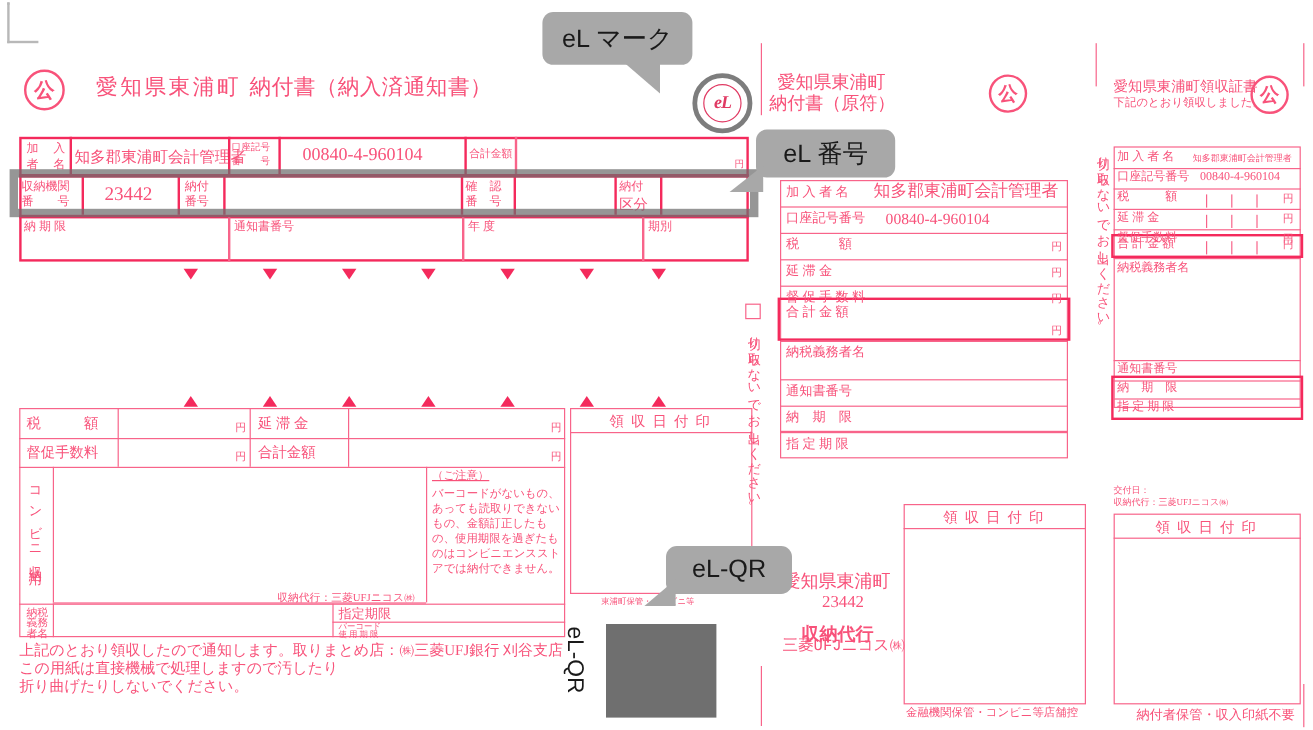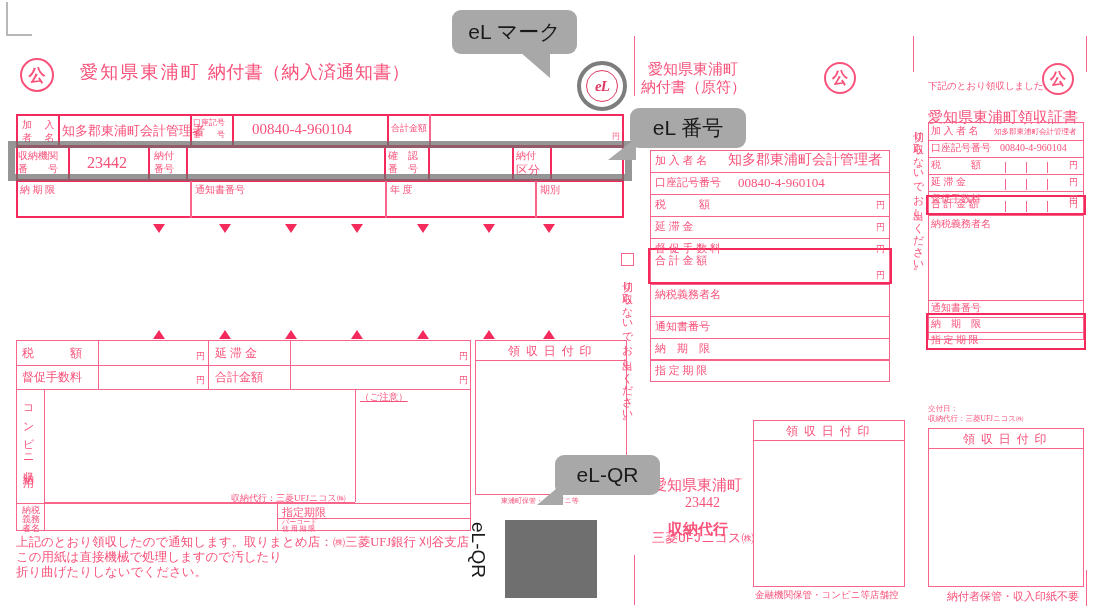--- a/index.html
+++ b/index.html
@@ -186,20 +186,21 @@
   <div class="lbl" style="left:22px;top:371px;font-size:12px;">督促手数料</div>
   <div class="lbl" style="left:196px;top:376px;font-size:9px;">円</div>
   <div class="lbl" style="left:215px;top:371px;font-size:12px;">合計金額</div>
   <div class="lbl" style="left:459px;top:376px;font-size:9px;">円</div>
 
   <div class="abs" style="left:44px;top:389px;width:1.4px;height:113px;background:#f8648a;"></div>
   <div class="vert" style="left:22px;top:398px;font-size:11px;letter-spacing:.32em;">コンビニ収納用</div>
 
   <div class="abs" style="left:355px;top:389px;width:1.4px;height:113px;background:#f8648a;"></div>
   <div class="lbl" style="left:360px;top:393px;font-size:9.5px;text-decoration:underline;">（ご注意）</div>
+  <div class="abs" style="left:360px;top:406px;width:110px;font-size:9.5px;line-height:1.32;color:#f8527a;">バーコードがないもの、あっても読取りできないもの、金額訂正したもの、使用期限を過ぎたものはコンビニエンスストアでは納付できません。</div>
 
   <div class="abs" style="left:44px;top:502px;width:311px;height:1.4px;background:#f8648a;"></div>
   <div class="lbl" style="left:231px;top:494px;font-size:9px;">収納代行：三菱UFJニコス㈱</div>
 
   <div class="abs" style="left:16px;top:503px;width:455px;height:1.4px;background:#f8648a;"></div>
   <div class="abs" style="left:44px;top:503px;width:1.4px;height:28px;background:#f8648a;"></div>
   <div class="lbl" style="left:22px;top:506px;font-size:9px;">納税</div>
   <div class="lbl" style="left:22px;top:515px;font-size:9px;">義務</div>
   <div class="lbl" style="left:22px;top:524px;font-size:9px;">者名</div>
 
@@ -271,21 +272,21 @@
   <div class="lbl" style="left:652px;top:478px;font-size:15px;">愛知県東浦町</div>
   <div class="lbl" style="left:685px;top:496px;font-size:14px;">23442</div>
   <div class="lbl" style="left:668px;top:522px;font-size:15px;font-weight:bold;">収納代行</div>
   <div class="lbl" style="left:652px;top:532px;font-size:13px;font-family:Liberation Mono, monospace;">三菱UFJニコス㈱</div>
 
   <div class="bx" style="left:753px;top:420px;width:152px;height:167px;"></div>
   <div class="abs" style="left:753px;top:440px;width:152px;height:1.4px;background:#f8648a;"></div>
   <div class="lbl" style="left:786px;top:425px;font-size:12px;letter-spacing:.12em;">領 収 日 付 印</div>
   <div class="lbl" style="left:755px;top:591px;font-size:9.5px;">金融機関保管・コンビニ等店舗控</div>
 
-  <div class="lbl" style="left:928px;top:66px;font-size:15px;margin-top:44px;">愛知県東浦町領収証書</div>
+  <div class="lbl" style="left:928px;top:66px;font-size:12px;">愛知県東浦町領収証書</div>
   <div class="lbl" style="left:928px;top:82px;font-size:9.5px;">下記のとおり領収しました。</div>
 
   <div class="seal" style="left:1042px;top:63px;width:28px;height:28px;font-size:16px;">
     <span>公</span>
   </div>
 
   <div class="vert" style="left:912px;top:122px;font-size:11px;letter-spacing:.04em;">切り取らないでお出しください。</div>
 
   <div class="bx" style="left:928px;top:122px;width:156px;height:218px;"></div>
   <div class="abs" style="left:928px;top:140px;width:156px;height:1.4px;background:#f8648a;"></div>

